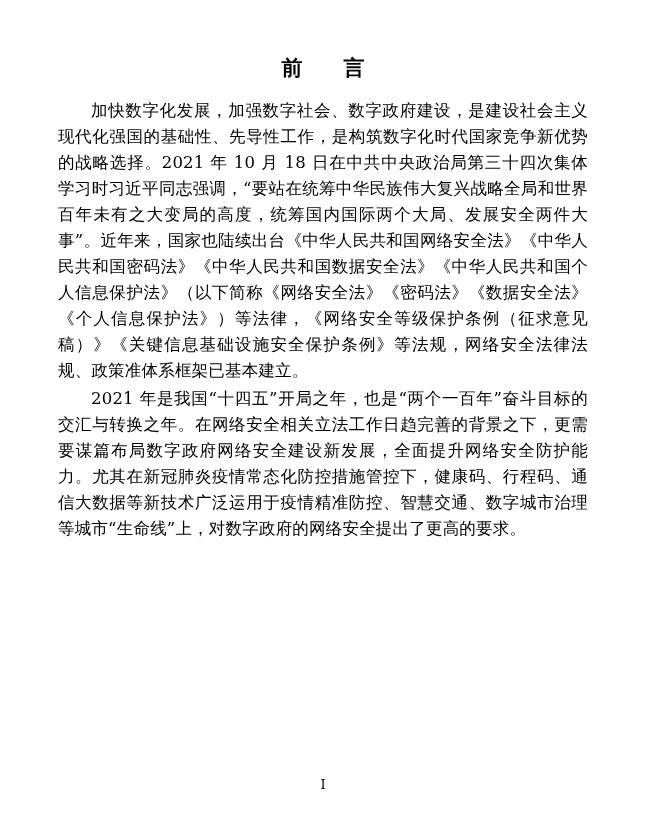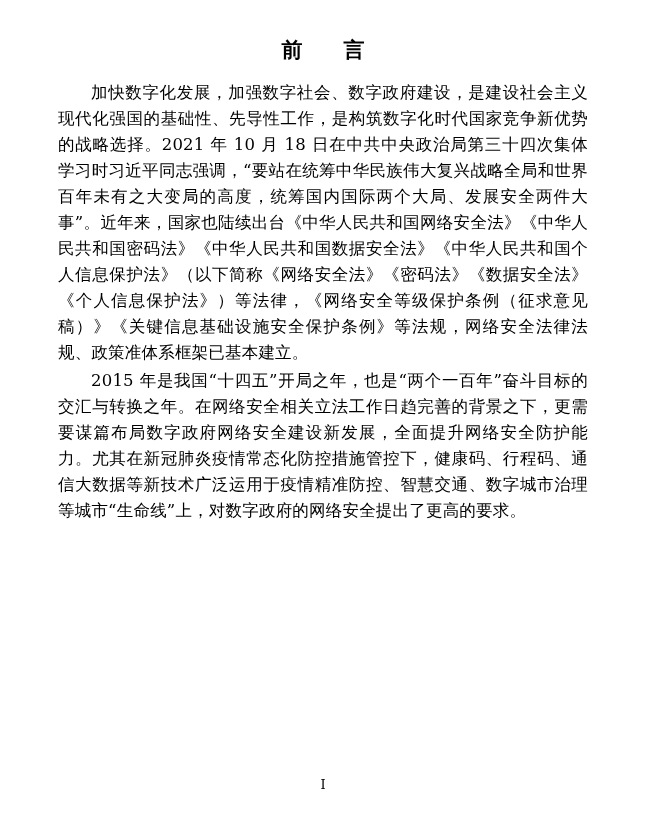--- a/index.html
+++ b/index.html
@@ -20,21 +20,21 @@
     height: 814px;
     box-sizing: border-box;
     padding: 0 58px;
   }
   .doc-title {
     text-align: center;
     font-size: 21px;
     font-weight: bold;
     letter-spacing: 10px;
     margin: 0;
-    padding-top: 36px;
+    padding-top: 54px;
     padding-bottom: 16px;
     text-indent: 10px;
     font-family: "DejaVu Serif", "Liberation Serif", serif;
   }
   .body-text {
     font-size: 16.5px;
     line-height: 26px;
     text-align: justify;
     text-justify: inter-ideograph;
     margin: 0;
@@ -60,17 +60,17 @@
 </style>
 </head>
 <body>
 
 <div class="page">
 
   <h1 class="doc-title">前　言</h1>
 
   <p class="body-text indent">加快数字化发展，加强数字社会、数字政府建设，是建设社会主义现代化强国的基础性、先导性工作，是构筑数字化时代国家竞争新优势的战略选择。2021 年 10 月 18 日在中共中央政治局第三十四次集体学习时习近平同志强调，“要站在统筹中华民族伟大复兴战略全局和世界百年未有之大变局的高度，统筹国内国际两个大局、发展安全两件大事”。近年来，国家也陆续出台《中华人民共和国网络安全法》《中华人民共和国密码法》《中华人民共和国数据安全法》《中华人民共和国个人信息保护法》（以下简称《网络安全法》《密码法》《数据安全法》《个人信息保护法》）等法律，《网络安全等级保护条例（征求意见稿）》《关键信息基础设施安全保护条例》等法规，网络安全法律法规、政策准体系框架已基本建立。</p>
 
-  <p class="body-text indent">2015 年是我国“十四五”开局之年，也是“两个一百年”奋斗目标的交汇与转换之年。在网络安全相关立法工作日趋完善的背景之下，更需要谋篇布局数字政府网络安全建设新发展，全面提升网络安全防护能力。尤其在新冠肺炎疫情常态化防控措施管控下，健康码、行程码、通信大数据等新技术广泛运用于疫情精准防控、智慧交通、数字城市治理等城市“生命线”上，对数字政府的网络安全提出了更高的要求。</p>
+  <p class="body-text indent">2021 年是我国“十四五”开局之年，也是“两个一百年”奋斗目标的交汇与转换之年。在网络安全相关立法工作日趋完善的背景之下，更需要谋篇布局数字政府网络安全建设新发展，全面提升网络安全防护能力。尤其在新冠肺炎疫情常态化防控措施管控下，健康码、行程码、通信大数据等新技术广泛运用于疫情精准防控、智慧交通、数字城市治理等城市“生命线”上，对数字政府的网络安全提出了更高的要求。</p>
 
   <div class="page-number">I</div>
 
 </div>
 
 </body></html>

